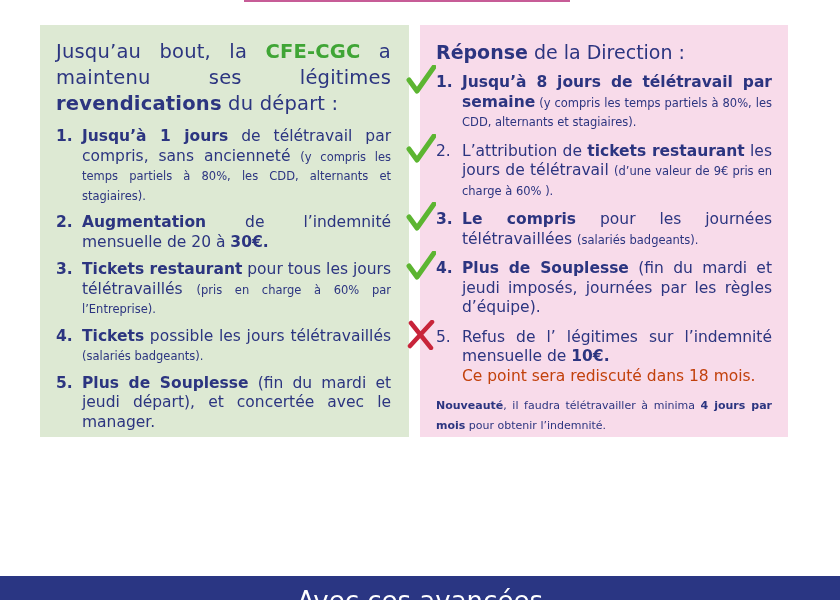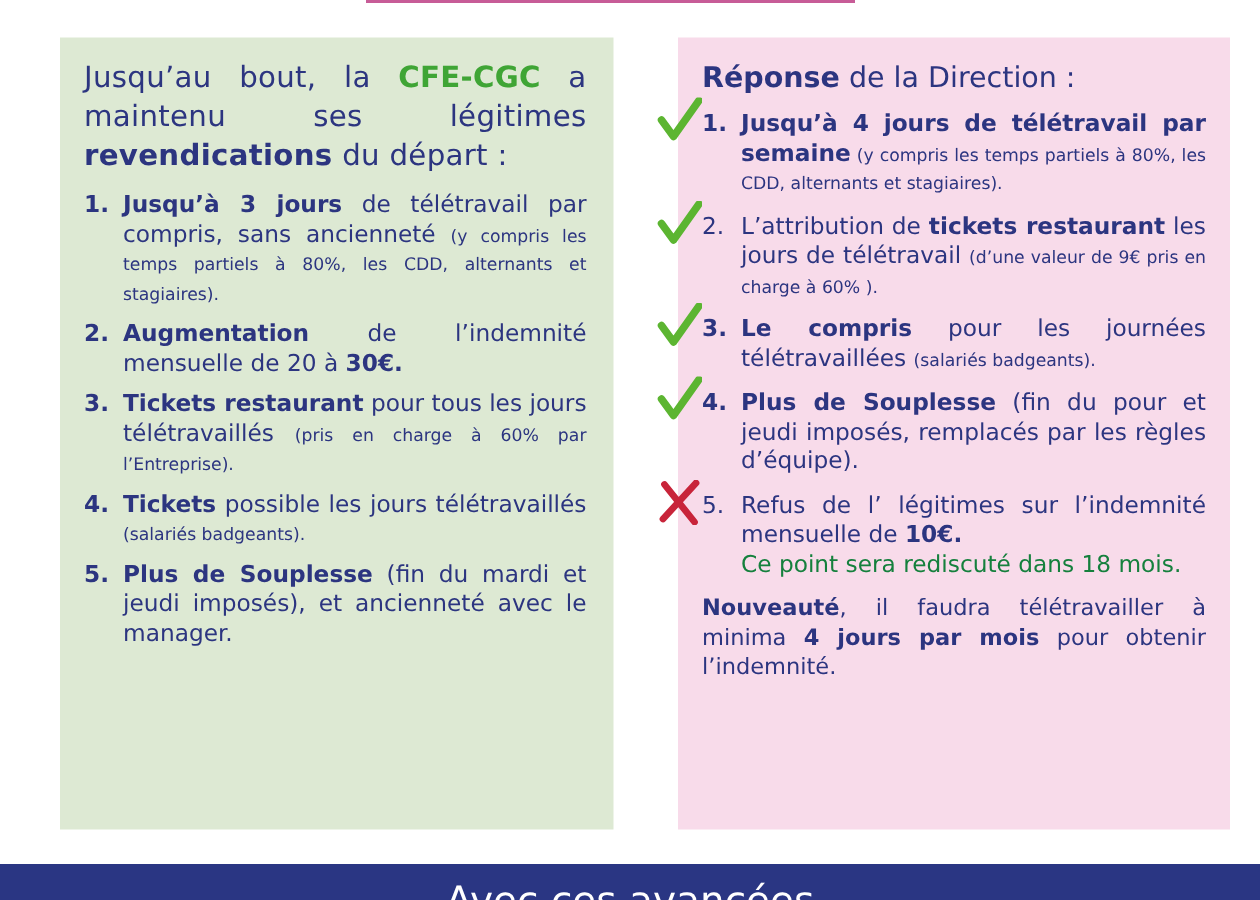--- a/index.html
+++ b/index.html
@@ -5,45 +5,45 @@
   html, body { margin: 0; padding: 0; }
   body {
     width: 840px; height: 600px; overflow: hidden; background: #ffffff;
     font-family: "DejaVu Sans", sans-serif; color: #2c3580; position: relative;
   }
   .top-bar {
     position: absolute; left: 244px; top: 0; width: 326px; height: 2px;
     background: #c75c97;
   }
   .panel {
-    position: absolute; top: 25px; height: 528px; box-sizing: border-box;
+    position: absolute; top: 25px; height: 412px; box-sizing: border-box;
   }
   .panel-left { left: 40px; width: 369px; background: #dde9d3; padding: 14px 18px 0 16px; }
-  .panel-right { left: 452px; width: 368px; background: #f8dbea; padding: 14px 16px 0 16px; }
+  .panel-right { left: 420px; width: 368px; background: #f8dbea; padding: 14px 16px 0 16px; }
 
   .intro {
     font-size: 19.5px; line-height: 26px; color: #2c3580; text-align: justify;
     text-align-last: left; margin: 0 0 10px 0; letter-spacing: 0.2px;
   }
   .intro b { font-weight: bold; }
   .green { color: #3fa535; font-weight: bold; }
 
   ol.items { list-style: none; margin: 0; padding: 0; }
   ol.items li { position: relative; padding-left: 26px; margin-bottom: 8px; font-size: 15.5px; line-height: 19.5px; text-align: justify; }
   .num { position: absolute; left: 0; top: 0; font-weight: bold; }
   .num.light { font-weight: normal; }
   .small { font-size: 11.5px; line-height: 16px; }
   .b { font-weight: bold; }
-  .pink { color: #15803d; }
+  .pink { color: #c2410c; }
 
   .panel-right .heading { font-size: 19px; line-height: 26px; margin: 0 0 8px 0; }
   .panel-right ol.items li { margin-bottom: 10px; }
 
   .mark { position: absolute; left: -30px; top: -8px; width: 30px; height: 30px; }
-  .note { font-size: 15px; line-height: 19.5px; text-align: justify; text-align-last: left; margin-top: 4px; }
+  .note { font-size: 11px; line-height: 19.5px; text-align: justify; text-align-last: left; margin-top: 4px; }
 
   .bottom-banner {
     position: absolute; left: 0; top: 576px; width: 840px; height: 24px;
     background: #2a3683; overflow: hidden;
   }
   .bottom-banner span {
     position: absolute; left: 0; width: 840px; text-align: center; top: 10px;
     color: #ffffff; font-size: 26px; line-height: 30px;
   }
 </style>
@@ -51,72 +51,72 @@
 <body>
 
 <div class="top-bar"></div>
 
 <section class="panel panel-left">
   <p class="intro"><span>Jusqu’au bout, la </span><span class="green">CFE-CGC</span><span> a maintenu ses légitimes </span><b>revendications</b><span> du départ :</span></p>
 
   <ol class="items">
     <li>
       <span class="num">1.</span>
-      <span class="b">Jusqu’à 3 jours</span><span> de télétravail par compris, sans ancienneté </span><span class="small">(y compris les temps partiels à 80%, les CDD, alternants et stagiaires).</span>
+      <span class="b">Jusqu’à 1 jours</span><span> de télétravail par compris, sans ancienneté </span><span class="small">(y compris les temps partiels à 80%, les CDD, alternants et stagiaires).</span>
     </li>
     <li>
       <span class="num">2.</span>
       <span class="b">Augmentation</span><span> de l’indemnité mensuelle de 20 à </span><span class="b">30€.</span>
     </li>
     <li>
       <span class="num">3.</span>
       <span class="b">Tickets restaurant</span><span> pour tous les jours télétravaillés </span><span class="small">(pris en charge à 60% par l’Entreprise).</span>
     </li>
     <li>
       <span class="num">4.</span>
       <span class="b">Tickets</span><span> possible les jours télétravaillés </span><span class="small">(salariés badgeants).</span>
     </li>
     <li>
       <span class="num">5.</span>
-      <span class="b">Plus de Souplesse</span><span> (fin du mardi et jeudi imposés), et ancienneté avec le manager.</span>
+      <span class="b">Plus de Souplesse</span><span> (fin du mardi et jeudi départ), et concertée avec le manager.</span>
     </li>
   </ol>
 </section>
 
 <section class="panel panel-right">
   <p class="heading"><b>Réponse</b><span> de la Direction :</span></p>
 
   <ol class="items">
     <li>
       <svg class="mark" viewBox="0 0 30 30">
           <path d="M3 15 L11 26 L28 2" stroke="#5cb531" stroke-width="5" fill="none" stroke-linecap="round" stroke-linejoin="round"></path>
         </svg>
       <span class="num">1.</span>
-      <span class="b">Jusqu’à 4 jours de télétravail par semaine</span><span class="small"> (y compris les temps partiels à 80%, les CDD, alternants et stagiaires).</span>
+      <span class="b">Jusqu’à 8 jours de télétravail par semaine</span><span class="small"> (y compris les temps partiels à 80%, les CDD, alternants et stagiaires).</span>
     </li>
     <li>
       <svg class="mark" viewBox="0 0 30 30">
           <path d="M3 15 L11 26 L28 2" stroke="#5cb531" stroke-width="5" fill="none" stroke-linecap="round" stroke-linejoin="round"></path>
         </svg>
       <span class="num light">2.</span>
       <span>L’attribution de </span><span class="b">tickets restaurant</span><span> les jours de télétravail </span><span class="small">(d’une valeur de 9€ pris en charge à 60% ).</span>
     </li>
     <li>
       <svg class="mark" viewBox="0 0 30 30">
           <path d="M3 15 L11 26 L28 2" stroke="#5cb531" stroke-width="5" fill="none" stroke-linecap="round" stroke-linejoin="round"></path>
         </svg>
       <span class="num">3.</span>
       <span class="b">Le compris</span><span> pour les journées télétravaillées </span><span class="small">(salariés badgeants).</span>
     </li>
     <li>
       <svg class="mark" viewBox="0 0 30 30">
           <path d="M3 15 L11 26 L28 2" stroke="#5cb531" stroke-width="5" fill="none" stroke-linecap="round" stroke-linejoin="round"></path>
         </svg>
       <span class="num">4.</span>
-      <span class="b">Plus de Souplesse</span><span> (fin du pour et jeudi imposés, remplacés par les règles d’équipe).</span>
+      <span class="b">Plus de Souplesse</span><span> (fin du mardi et jeudi imposés, journées par les règles d’équipe).</span>
     </li>
     <li>
       <svg class="mark" viewBox="0 0 30 30">
           <path d="M5 3 L25 28 M26 2 L4 26" stroke="#c8243a" stroke-width="4.5" fill="none" stroke-linecap="round"></path>
         </svg>
       <span class="num light">5.</span>
       <span>Refus de l’ légitimes sur l’indemnité mensuelle de </span><span class="b">10€.</span><br>
       <span class="pink">Ce point sera rediscuté dans 18 mois.</span>
     </li>
   </ol>

